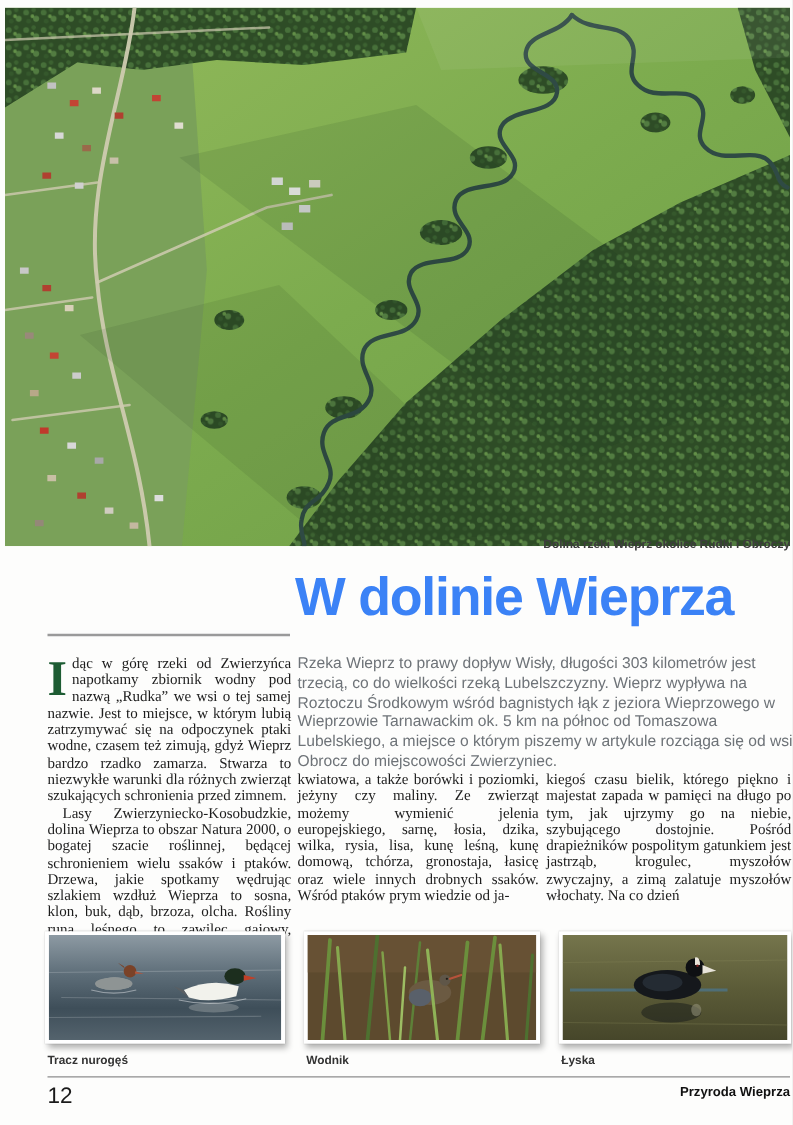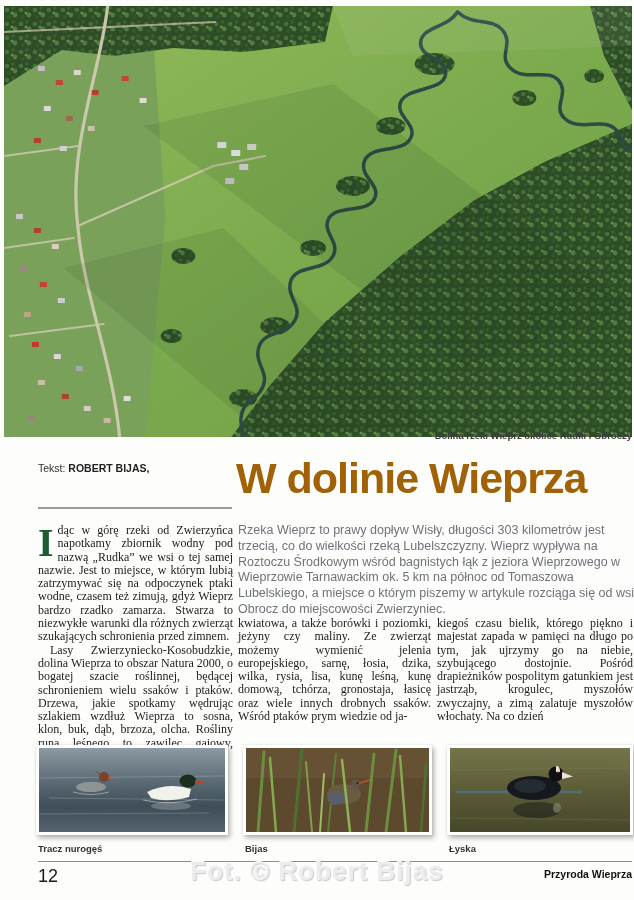--- a/index.html
+++ b/index.html
@@ -21,21 +21,21 @@
   
   .credits {
     position:absolute; left:38px; top:461px; width:196px;
     font-size:10.5px; line-height:14px; color:#2e2e2e;
   }
   .credits b { font-weight:bold; color:#222; }
   .credits-rule { position:absolute; left:38px; top:507px; width:194px; height:2px; background:#9a9a9a; }
   .title {
     position:absolute; left:236px; top:454px; width:398px;
     font-size:43px; font-weight:bold; letter-spacing:-1px;
-    color:#a16207; white-space:nowrap;
+    color:#3b82f6; white-space:nowrap;
   }
 
   
   .lead {
     position:absolute; left:238px; top:523px; width:397px;
     font-size:12.5px; line-height:15.8px; color:#6e7378; font-weight:500;
   }
 
   
   .bodycol {
@@ -173,21 +173,20 @@
       <g>
         <path d="M140,120 L330,78 L630,300 L460,360 Z" fill="#14301a" opacity="0.10"></path>
         <path d="M60,262 L220,222 L430,420 L262,431 Z" fill="#14301a" opacity="0.09"></path>
         <path d="M330,0 L630,0 L630,40 L350,50 Z" fill="#ffffff" opacity="0.06"></path>
       </g>
     </svg>
   </div>
   <div class="hero-caption">Dolina rzeki Wieprz okolice Rudki i Obroczy</div>
 
   <div class="credits">
-    <div><span>Tekst:</span> <b>ROBERT BIJAS,</b></div>
   </div>
   <div class="credits-rule"></div>
 
   <h1 class="title">W dolinie Wieprza</h1>
 
   <div class="lead">Rzeka Wieprz to prawy dopływ Wisły, długości 303 kilometrów jest trzecią, co do wielkości rzeką Lubelszczyzny. Wieprz wypływa na Roztoczu Środkowym wśród bagnistych łąk z jeziora Wieprzowego w Wieprzowie Tarnawackim ok. 5 km na północ od Tomaszowa Lubelskiego, a miejsce o którym piszemy w artykule rozciąga się od wsi Obrocz do miejscowości Zwierzyniec.</div>
 
   <div class="bodycol col1">
     <p><span class="dropcap">I</span><span>dąc w górę rzeki od Zwierzyńca napotkamy zbiornik wodny pod nazwą „Rudka” we wsi o tej samej nazwie. Jest to miejsce, w którym lubią zatrzymywać się na odpoczynek ptaki wodne, czasem też zimują, gdyż Wieprz bardzo rzadko zamarza. Stwarza to niezwykłe warunki dla różnych zwierząt szukających schronienia przed zimnem.</span></p>
     <p>Lasy Zwierzyniecko-Kosobudzkie, dolina Wieprza to obszar Natura 2000, o bogatej szacie roślinnej, będącej schronieniem wielu ssaków i ptaków. Drzewa, jakie spotkamy wędrując szlakiem wzdłuż Wieprza to sosna, klon, buk, dąb, brzoza, olcha. Rośliny runa leśnego to zawilec gajowy, gwiazdnica wielo-</p>
@@ -285,21 +284,20 @@
         <circle cx="108" cy="24.5" r="1" fill="#7a2020"></circle>
       </g>
       <g opacity="0.45">
         <ellipse cx="87" cy="62" rx="24" ry="8" fill="#101418"></ellipse>
         <ellipse cx="107" cy="60" rx="4" ry="5" fill="#d8d4c8" opacity="0.6"></ellipse>
       </g>
     </svg>
   </div>
 
   <div class="photo-caption cap1">Tracz nurogęś</div>
-  <div class="photo-caption cap2">Bijas</div>
+  <div class="photo-caption cap2">Wodnik</div>
   <div class="photo-caption cap3">Łyska</div>
 
   <div class="footer-rule"></div>
   <div class="page-number">12</div>
   <div class="magazine-name">Przyroda Wieprza</div>
-  <div class="watermark">Fot. © Robert Bijas</div>
 
 </div>
 
 </body></html>

